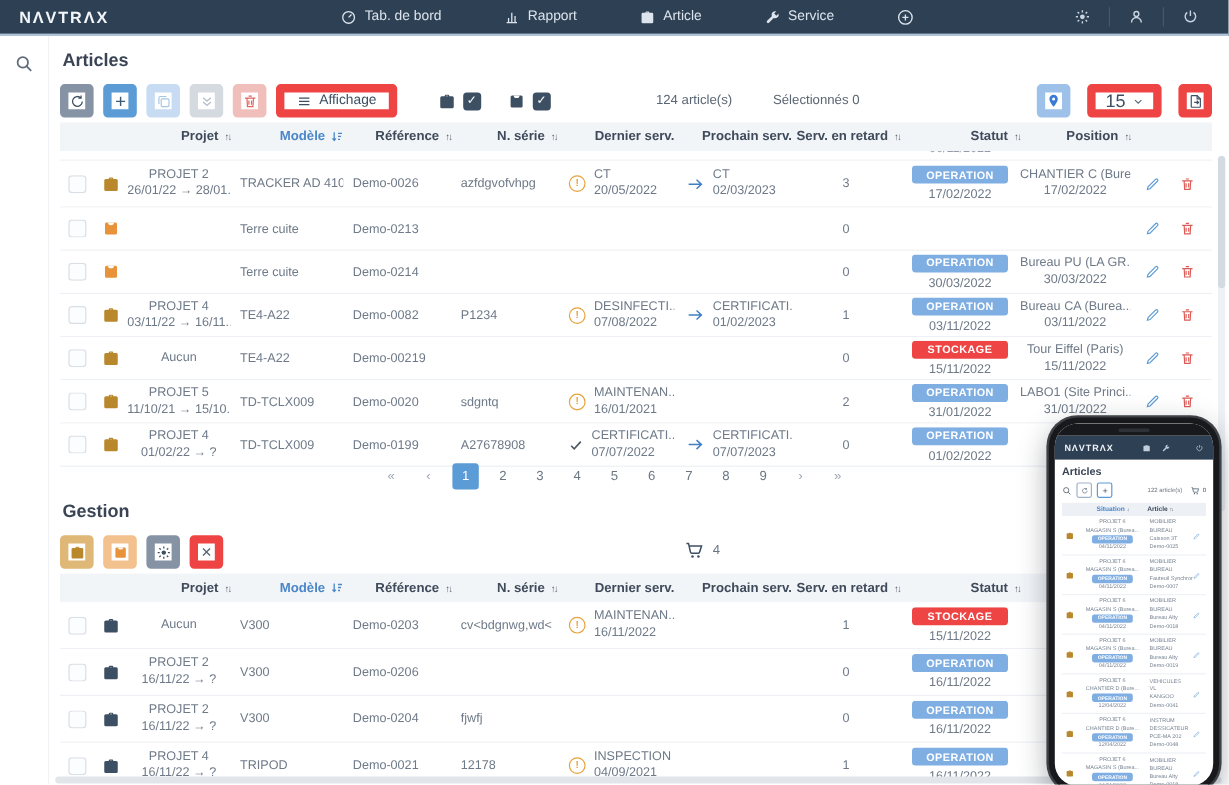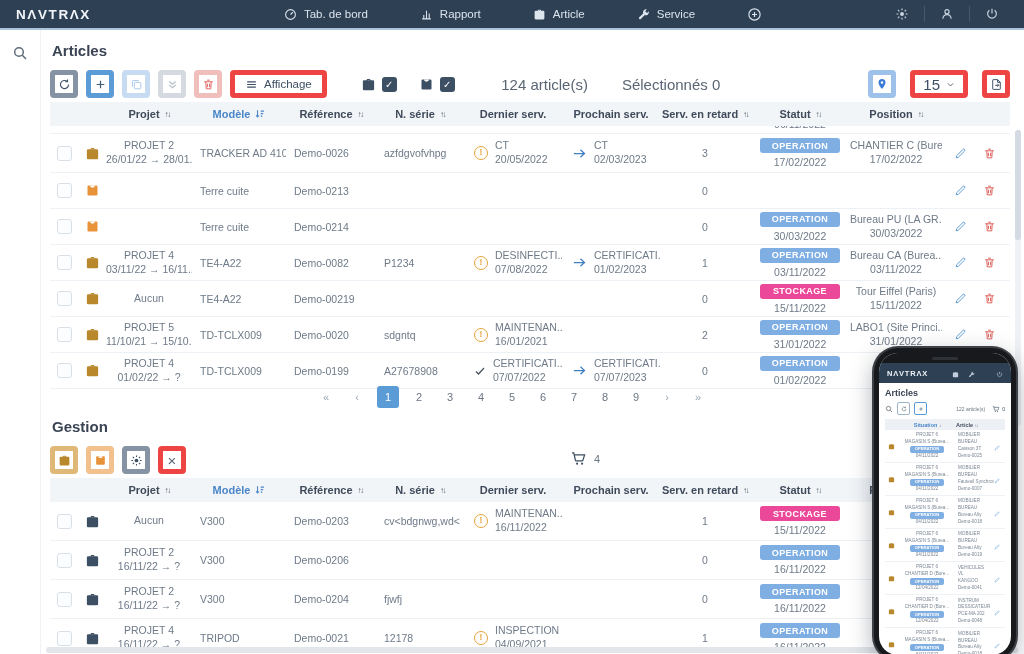--- a/index.html
+++ b/index.html
@@ -25,52 +25,52 @@
   .side-search{position:absolute;top:15px;left:12px;color:#5f6b79;}
   .side-search svg{width:16px;height:16px;}
 
   .main{position:absolute;left:40px;top:30px;right:0;bottom:0;background:#fff;}
   .section-title{position:absolute;left:12px;font-size:15px;font-weight:bold;color:#3a4454;}
   .t-articles{top:12px;} .t-gestion{top:388px;}
 
   
   .toolbar{position:absolute;left:10px;right:14px;height:28px;display:flex;align-items:center;gap:8px;}
   .tb-articles{top:40px;} .tb-gestion{top:416px;}
-  .tbtn{height:28px;width:28px;box-sizing:border-box;border:5px solid #ef4444;border-radius:4px;background:#fff;
+  .tbtn{height:28px;width:28px;box-sizing:border-box;border:7px solid #ef4444;border-radius:4px;background:#fff;
         display:flex;align-items:center;justify-content:center;cursor:pointer;flex:none;}
   .tbtn svg{width:13px;height:13px;}
   .b-refresh{border-color:#8593a5;color:#3d4f63;}
   .b-plus{border-color:#5b9bd6;color:#3d5a75;}
   .b-copy{border-color:#c7dcf2;color:#a6c6e6;}
   .b-chev{border-color:#d5dae1;color:#b7c0ca;}
   .b-trash{border-color:#f0bfbb;color:#e0635e;}
   .b-affichage{width:auto;padding:0 10px;gap:6px;color:#3d4f63;font-size:11.5px;}
   .filter-group{display:flex;align-items:center;gap:6px;margin-left:26px;}
   .fg-ic{color:#3d4f63;} .fg-ic svg{width:15px;height:15px;}
   .fg-cb{width:15px;height:15px;background:#3d4f63;border-radius:3px;color:#fff;font-size:10px;
          display:flex;align-items:center;justify-content:center;cursor:pointer;}
-  .counts{margin-left:auto;display:flex;gap:34px;font-size:15px;color:#5a6673;align-items:center;}
+  .counts{margin-left:auto;display:flex;gap:34px;font-size:11px;color:#5a6673;align-items:center;}
   .tright{display:flex;gap:14px;align-items:center;margin-left:140px;}
   .b-pin{border-color:#9dc1e8;color:#3a7bd5;} .b-pin svg{width:12px;height:12px;}
   .b-size{width:auto;padding:0 8px;gap:6px;color:#3d4f63;font-size:15px;}
   .b-size .chev svg{width:9px;height:9px;color:#5a6673;}
   .b-export{color:#3d4f63;}
   .b-case{border-color:#dfb877;color:#b9872c;}
   .b-cont{border-color:#f2c18d;color:#e8923a;}
   .b-gear{border-color:#8593a5;color:#3d4f63;}
   .b-x{color:#5a6673;font-size:15px;line-height:1;}
   .cart{position:absolute;left:520px;top:4px;display:flex;align-items:center;gap:7px;color:#3d4f63;font-size:11px;}
   .cart svg{width:17px;height:17px;} .cart .cnt{color:#6b7684;}
 
   
   .table{position:absolute;left:10px;right:14px;}
   .tbl-articles{top:72px;} .tbl-gestion{top:448px;}
   .thead-row,.trow{display:grid;grid-template-columns:28px 28px 86px 94px 90px 88px 98px 98px 90px 100px 92px 66px;align-items:center;}
   .thead-row{height:24px;background:#f2f5f8;}
-  .th{display:flex;justify-content:center;align-items:center;gap:5px;font-size:11px;font-weight:bold;color:#3f4a5a;white-space:nowrap;cursor:pointer;}
+  .th{display:flex;justify-content:flex-end;align-items:center;gap:5px;font-size:11px;font-weight:bold;color:#3f4a5a;white-space:nowrap;cursor:pointer;}
   .th-active{color:#4a86c8;}
   .sort-both{font-size:8px;letter-spacing:-1.5px;color:#55606d;font-weight:normal;}
   .sort-active svg{width:10px;height:10px;}
   .trow{height:35px;border-bottom:1px solid #edf0f4;font-size:10.5px;color:#6e7a88;background:#fff;}
   .trow.tall{height:38px;}
   .tbl-gestion .trow{height:38px;}
   .trow.clipped{height:7px;overflow:hidden;border-bottom:1px solid #edf0f4;}
   .clip-date{display:block;transform:translateY(-6px);text-align:center;font-size:10.5px;color:#6e7a88;}
   .cell{overflow:hidden;}
   .rowcb{width:13px;height:13px;border:1.5px solid #d9dfe6;border-radius:3px;background:#fcfdfe;display:block;margin:auto;cursor:pointer;}
@@ -81,21 +81,21 @@
   .c-text{padding-left:8px;white-space:nowrap;}
   .c-serv{display:flex;align-items:center;gap:7px;padding-left:10px;line-height:1.3;white-space:nowrap;}
   .warn{width:12px;height:12px;border:1.5px solid #e8a33d;color:#e8a33d;border-radius:50%;font-size:8.5px;font-weight:bold;
         display:flex;align-items:center;justify-content:center;flex:none;}
   .arr{color:#3f7fc4;} .arr svg{width:15px;height:15px;}
   .chk{color:#4a5560;} .chk svg{width:12px;height:12px;}
   .c-retard{text-align:center;}
   .c-statut{text-align:center;}
   .badge{display:inline-block;min-width:58px;padding:2.5px 11px;border-radius:3px;font-size:9px;font-weight:bold;
          color:#fff;letter-spacing:.4px;}
-  .operation{background:#7faee3;} .stockage{background:#ec4899;}
+  .operation{background:#7faee3;} .stockage{background:#ef4444;}
   .st-date{margin-top:3px;}
   .c-pos{text-align:center;line-height:1.3;white-space:nowrap;}
   .c-actions{display:flex;gap:16px;justify-content:center;}
   .act{cursor:pointer;} .act svg{width:13px;height:13px;}
   .act-edit{color:#5b9bd6;} .act-del{color:#dc5a55;}
 
   
   .pag{position:absolute;top:356px;left:0;right:40px;display:flex;justify-content:center;gap:9px;align-items:center;
        font-size:11px;color:#6b7684;}
   .pg{min-width:22px;height:22px;display:flex;align-items:center;justify-content:center;border-radius:3px;cursor:pointer;}

